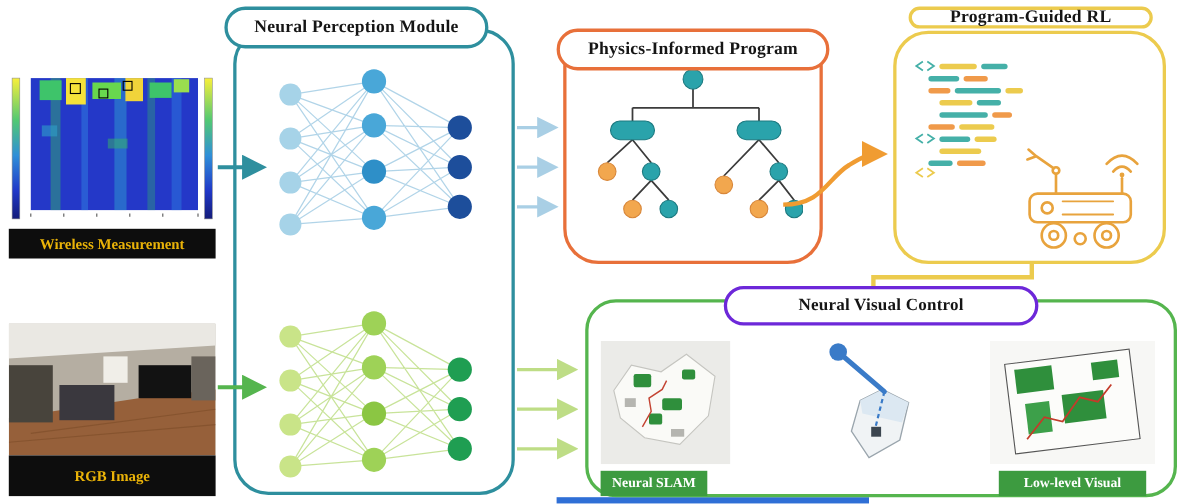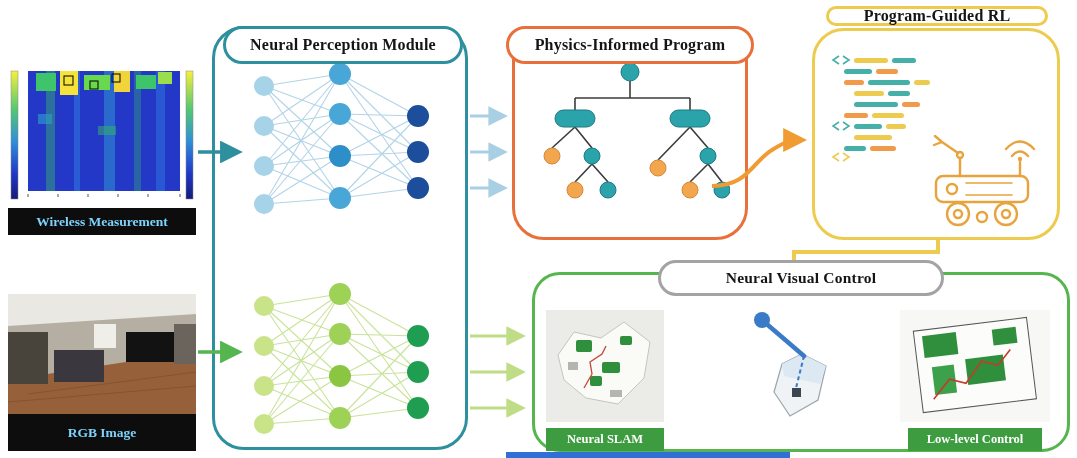--- a/index.html
+++ b/index.html
@@ -13,23 +13,23 @@
   .box.physics    { border: 3px solid #e8703a; }
   .box.rl         { border: 3px solid #eccb4e; }
   .box.visual     { border: 3px solid #55b54e; border-radius: 28px; }
 
   .pill { position: absolute; background: #ffffff; border-radius: 20px; z-index: 5;
           display: flex; align-items: center; justify-content: center;
           font-weight: bold; font-size: 16px; color: #151515; letter-spacing: .2px; }
   .pill.perception { border: 3px solid #2e8f9e; }
   .pill.physics    { border: 3px solid #e8703a; }
   .pill.rl         { border: 3px solid #eccb4e; }
-  .pill.visual     { border: 3px solid #a3a3a3; font-size: 15.5px; }
-
-  .input-label { position: absolute; background: #0d0d0d; color: #7dd3fc; z-index: 2;
+  .pill.visual     { border: 3px solid #6d28d9; font-size: 15.5px; }
+
+  .input-label { position: absolute; background: #0d0d0d; color: #eab308; z-index: 2;
                  display: flex; align-items: center; justify-content: center;
                  font-weight: bold; font-size: 13.5px; }
   .panel-label { position: absolute; background: #3d9b40; color: #ffffff; z-index: 3;
                  display: flex; align-items: center; justify-content: center;
                  font-weight: bold; font-size: 12.5px; }
   .overlay { position: absolute; inset: 0; z-index: 4; pointer-events: none; }
   .bottom-strip { position: absolute; left: 506px; top: 452px; width: 284px; height: 6px;
                   background: #2f6fd6; z-index: 0; }
 </style>
 </head>
@@ -77,21 +77,21 @@
     <path d="M20 100L188 78M0 108L188 92" stroke="#7c4c28" stroke-width="1" opacity="0.6"></path>
     <rect x="0" y="38" width="40" height="52" fill="#48443c"></rect>
     <rect x="46" y="56" width="50" height="32" fill="#3a383e"></rect>
     <rect x="118" y="38" width="48" height="30" fill="#121212"></rect>
     <rect x="86" y="30" width="22" height="24" fill="#f0eee8"></rect>
     <rect x="166" y="30" width="22" height="40" fill="#6a645c"></rect>
   </svg>
   <div class="input-label" style="left:8px; top:414px; width:188px; height:37px;">RGB Image</div>
 
   <div class="box perception" style="left:212px; top:26px; width:256px; height:424px;"></div>
-  <div class="pill perception" style="left:223px; top:6px; width:240px; height:38px;margin-top:20px;">Neural Perception Module</div>
+  <div class="pill perception" style="left:204px; top:6px; width:240px; height:38px;">Neural Perception Module</div>
 
   <svg class="abs" style="left:228px; top:52px; z-index:2;" width="228" height="180" viewBox="0 0 228 180">
     <path fill="none" stroke="#a9cfe5" stroke-width="1.1" opacity="0.9" d="M36 34L112 22M36 34L112 62M36 34L112 104M36 34L112 146M36 74L112 22M36 74L112 62M36 74L112 104M36 74L112 146M36 114L112 22M36 114L112 62M36 114L112 104M36 114L112 146M36 152L112 22M36 152L112 62M36 152L112 104M36 152L112 146M112 22L190 64M112 22L190 100M112 22L190 136M112 62L190 64M112 62L190 100M112 62L190 136M112 104L190 64M112 104L190 100M112 104L190 136M112 146L190 64M112 146L190 100M112 146L190 136"></path>
     <circle cx="36" cy="34" r="10" fill="#a6d3e8"></circle>
       <circle cx="36" cy="74" r="10" fill="#a6d3e8"></circle>
     <circle cx="36" cy="114" r="10" fill="#a6d3e8"></circle>
       <circle cx="36" cy="152" r="10" fill="#a6d3e8"></circle>
     <circle cx="112" cy="22" r="11" fill="#49a7d8"></circle>
       <circle cx="112" cy="62" r="11" fill="#49a7d8"></circle>
     <circle cx="112" cy="104" r="11" fill="#2e8fc8"></circle>
@@ -194,21 +194,21 @@
     <rect width="118" height="112" fill="#ebebe8"></rect>
     <path d="M12 45L28 22L55 28L78 12L104 32L98 68L72 94L40 88L18 70Z" fill="#fafaf7" stroke="#c5c5c0" stroke-width="1"></path>
     <rect x="30" y="30" width="16" height="12" rx="2" fill="#2f8f3c"></rect>
     <rect x="56" y="52" width="18" height="11" rx="2" fill="#2f8f3c"></rect>
     <rect x="74" y="26" width="12" height="9" rx="2" fill="#2f8f3c"></rect>
     <rect x="44" y="66" width="12" height="10" rx="2" fill="#2f8f3c"></rect>
     <rect x="22" y="52" width="10" height="8" fill="#b5b5b0"></rect>
     <rect x="64" y="80" width="12" height="7" fill="#b5b5b0"></rect>
     <polyline points="38,78 46,64 44,52 56,44 60,36" fill="none" stroke="#c44433" stroke-width="1.3"></polyline>
   </svg>
-  <div class="panel-label" style="left:546px; top:428px; width:118px; height:23px;">Neural SLAM</div>
+  <div class="panel-label" style="left:546px; top:428px; width:97px; height:23px;">Neural SLAM</div>
 
   <svg class="abs" style="left:724px; top:304px; z-index:2;" width="130" height="122" viewBox="0 0 130 122">
     <rect width="130" height="122" fill="#ffffff"></rect>
     <path d="M78 50L102 62L94 96L66 112L50 88L58 60Z" fill="#f0f3f5" stroke="#9aa5ad" stroke-width="1.2"></path>
     <path d="M78 50L102 62L96 80L60 72L58 60Z" fill="#dce8f2"></path>
     <path d="M38 16L80 52" stroke="#3a7bc8" stroke-width="4.5" stroke-linecap="round" fill="none"></path>
     <path d="M80 52L72 84" stroke="#3a7bc8" stroke-width="2" stroke-dasharray="4 3" fill="none"></path>
     <rect x="68" y="84" width="9" height="9" fill="#3c4650"></rect>
     <circle cx="38" cy="16" r="8" fill="#3a7bc8"></circle>
   </svg>
@@ -217,21 +217,21 @@
     <rect width="150" height="112" fill="#f7f7f5"></rect>
     <g transform="rotate(-7 75 56)">
       <rect x="18" y="14" width="114" height="82" fill="#fcfcfa" stroke="#555" stroke-width="1"></rect>
       <rect x="26" y="20" width="34" height="22" fill="#2f8f3c"></rect>
       <rect x="66" y="48" width="38" height="26" fill="#2f8f3c"></rect>
       <rect x="32" y="52" width="22" height="28" fill="#3da04a"></rect>
       <rect x="96" y="22" width="24" height="16" fill="#2f8f3c"></rect>
       <polyline points="30,84 48,66 64,72 82,52 98,58 112,44" fill="none" stroke="#c43b2a" stroke-width="1.6"></polyline>
     </g>
   </svg>
-  <div class="panel-label" style="left:908px; top:428px; width:134px; height:23px;">Low-level Control</div>
+  <div class="panel-label" style="left:908px; top:428px; width:134px; height:23px;">Low-level Visual</div>
 
   <div class="bottom-strip"></div>
 
   <svg class="overlay" width="1077" height="458" viewBox="0 0 1077 458">
     <defs>
       <marker id="m-teal" viewBox="0 0 10 10" refX="7" refY="5" markerWidth="6.5" markerHeight="6.5" orient="auto-start-reverse">
           <path d="M0 0L10 5L0 10z" fill="#2e8f9e"></path>
         </marker>
       <marker id="m-green" viewBox="0 0 10 10" refX="7" refY="5" markerWidth="6.5" markerHeight="6.5" orient="auto-start-reverse">
           <path d="M0 0L10 5L0 10z" fill="#55b54e"></path>

